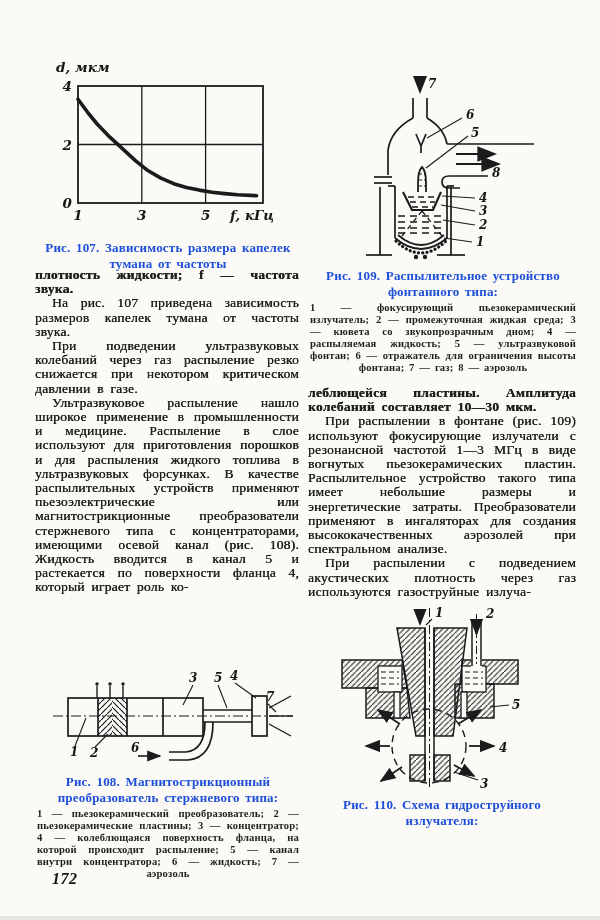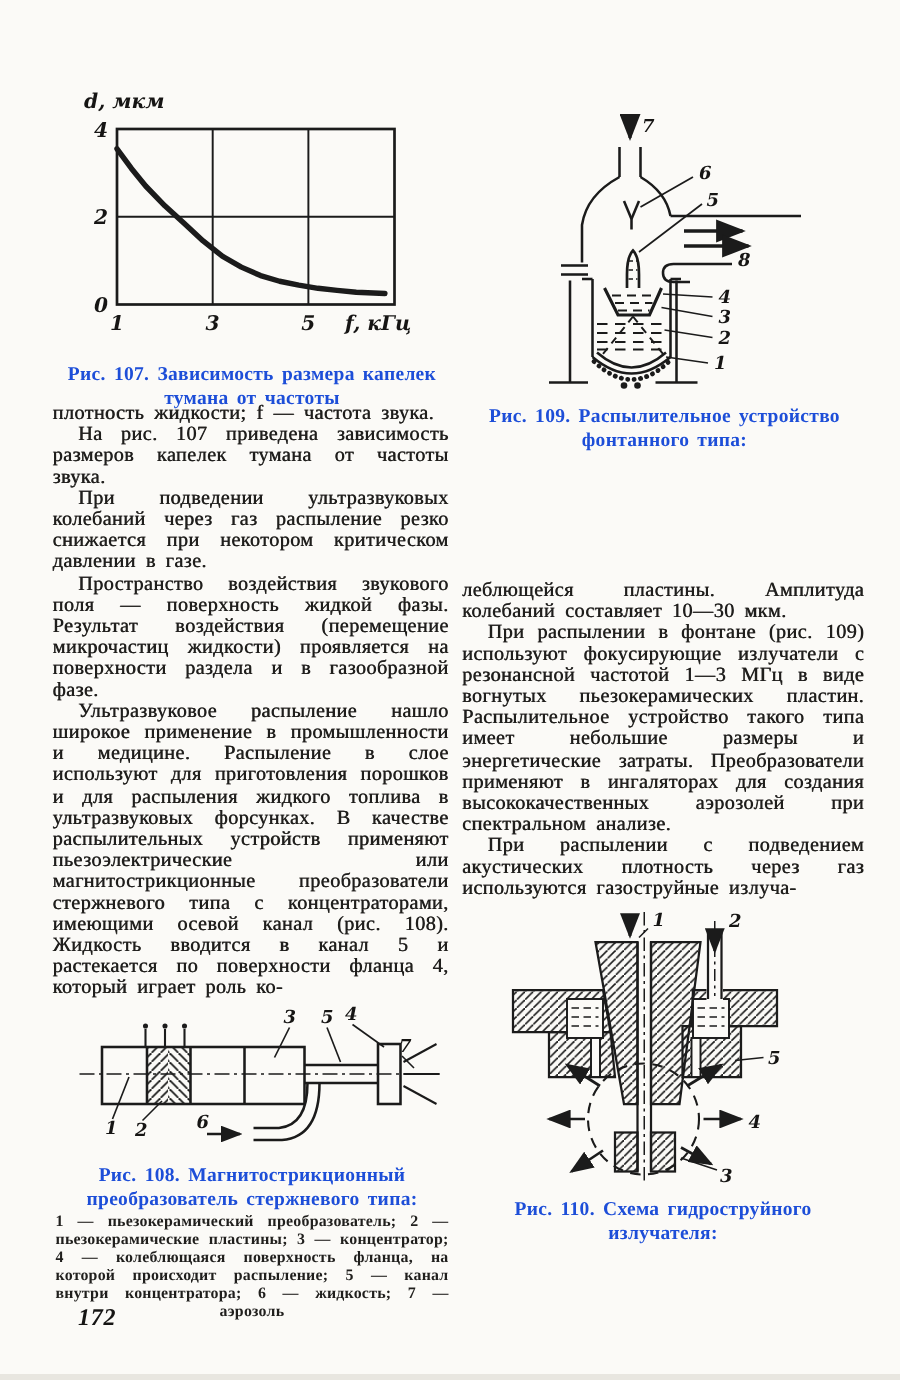--- a/index.html
+++ b/index.html
@@ -4,21 +4,21 @@
 <style>
   :root{ --ink:#1b1b1b; --paper:#fbfaf7; }
   html,body{margin:0;padding:0;}
   body{width:600px;height:920px;background:#e8e6e0;font-family:"Liberation Serif", serif;}
   .page{position:relative;width:600px;height:916px;background:var(--paper);overflow:hidden;color:#1d1c1a;}
   .abs{position:absolute;}
   .bodytext{font-size:13.5px;line-height:14.2px;text-align:justify;
             word-spacing:3px;letter-spacing:.25px;color:#201f1d;
             text-shadow:.35px 0 currentColor;}
   .bodytext p{margin:0;text-indent:17px;}
-  .bodytext p.noindent{text-indent:0;}
+  .bodytext p.noindent{text-indent:0;font-weight:bold;}
   .figcaption{font-weight:700;font-size:13px;line-height:15.5px;text-align:center;
               color:#1d4ed8;letter-spacing:.2px;word-spacing:2px;}
   .figlegend{font-weight:700;font-size:10.6px;line-height:11.9px;text-align:justify;
              text-align-last:center;color:#201f1d;letter-spacing:.15px;word-spacing:2px;
              padding:0 2px;}
   .pagenum{font-weight:700;font-size:16px;color:#161514;letter-spacing:.5px;font-style:italic;}
   svg text{fill:#161514;stroke:none;}
   .dlabel{font:italic 700 12px "DejaVu Serif", serif;}
   .tick{font:italic 700 13.5px "DejaVu Serif", serif;}
   .axlabel{font:italic 700 13.5px "DejaVu Serif", serif;}
@@ -142,27 +142,27 @@
         <text class="dlabel" x="136" y="63">6</text>
         <text class="dlabel" x="141" y="81">5</text>
         <text class="dlabel" x="162" y="121">8</text>
         <text class="dlabel" x="149" y="146">4</text>
         <text class="dlabel" x="149" y="159">3</text>
         <text class="dlabel" x="149" y="173">2</text>
         <text class="dlabel" x="146" y="190">1</text>
       </g>
     </svg>
     <div class="figcaption" style="margin-top:2px;">Рис. 109. Распылительное устройство фонтанного типа:</div>
+    <div class="figlegend" style="margin-top:3px;">1 — фокусирующий пьезокерамический излучатель; 2 — промежуточная жидкая среда; 3 — кювета со звукопрозрачным дном; 4 — распыляемая жидкость; 5 — ультразвуковой фонтан; 6 — отражатель для ограничения высоты фонтана; 7 — газ; 8 — аэрозоль</div>
   </div>
 
   <div class="abs bodytext" style="left:35px;top:268px;width:264px;">
     <p class="noindent">плотность жидкости; f — частота звука.</p>
     <p>На рис. 107 приведена зависимость размеров капелек тумана от частоты звука.</p>
     <p>При подведении ультразвуковых колебаний через газ распыление резко снижается при некотором критическом давлении в газе.</p>
-    <p>Пространство воздействия звукового поля — поверхность жидкой фазы. Результат воздействия (перемещение микрочастиц жидкости) проявляется на поверхности раздела и в газообразной фазе.</p>
     <p>Ультразвуковое распыление нашло широкое применение в промышленности и медицине. Распыление в слое используют для приготовления порошков и для распыления жидкого топлива в ультразвуковых форсунках. В качестве распылительных устройств применяют пьезоэлектрические или магнитострикционные преобразователи стержневого типа с концентраторами, имеющими осевой канал (рис. 108). Жидкость вводится в канал 5 и растекается по поверхности фланца 4, который играет роль ко-</p>
   </div>
 
   <div class="abs bodytext" style="left:308px;top:386px;width:268px;">
     <p class="noindent">леблющейся пластины. Амплитуда колебаний составляет 10—30 мкм.</p>
     <p>При распылении в фонтане (рис. 109) используют фокусирующие излучатели с резонансной частотой 1—3 МГц в виде вогнутых пьезокерамических пластин. Распылительное устройство такого типа имеет небольшие размеры и энергетические затраты. Преобразователи применяют в ингаляторах для создания высококачественных аэрозолей при спектральном анализе.</p>
     <p>При распылении с подведением акустических плотность через газ используются газоструйные излуча-</p>
   </div>
 
   <div class="abs" style="left:35px;top:648px;width:266px;">

